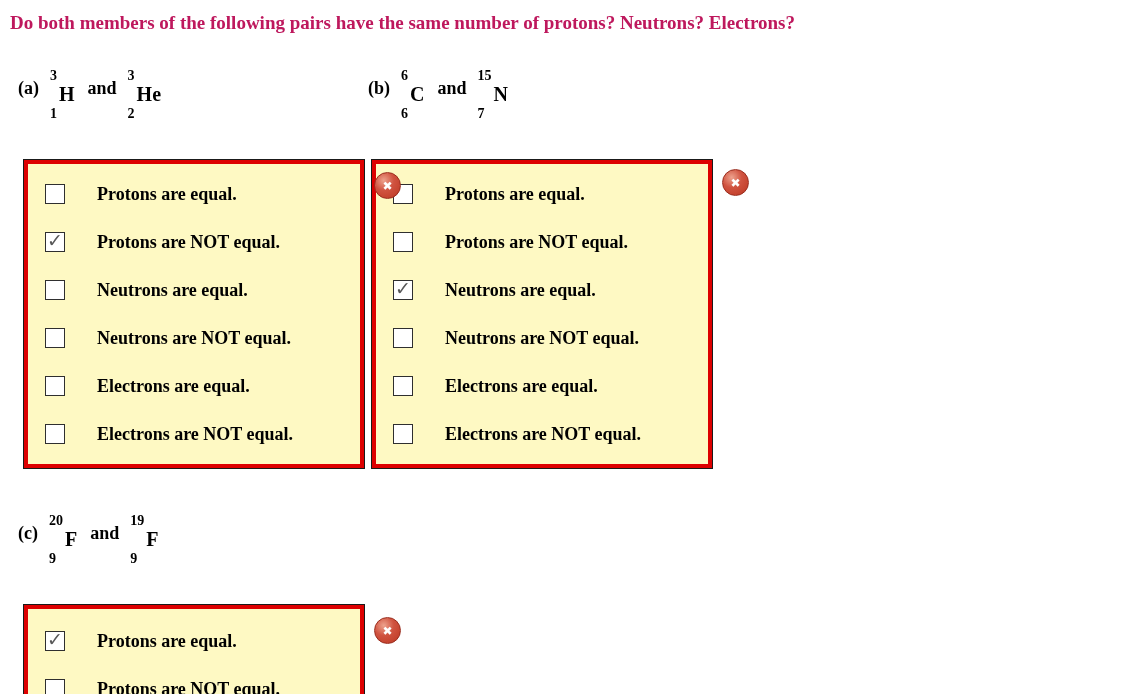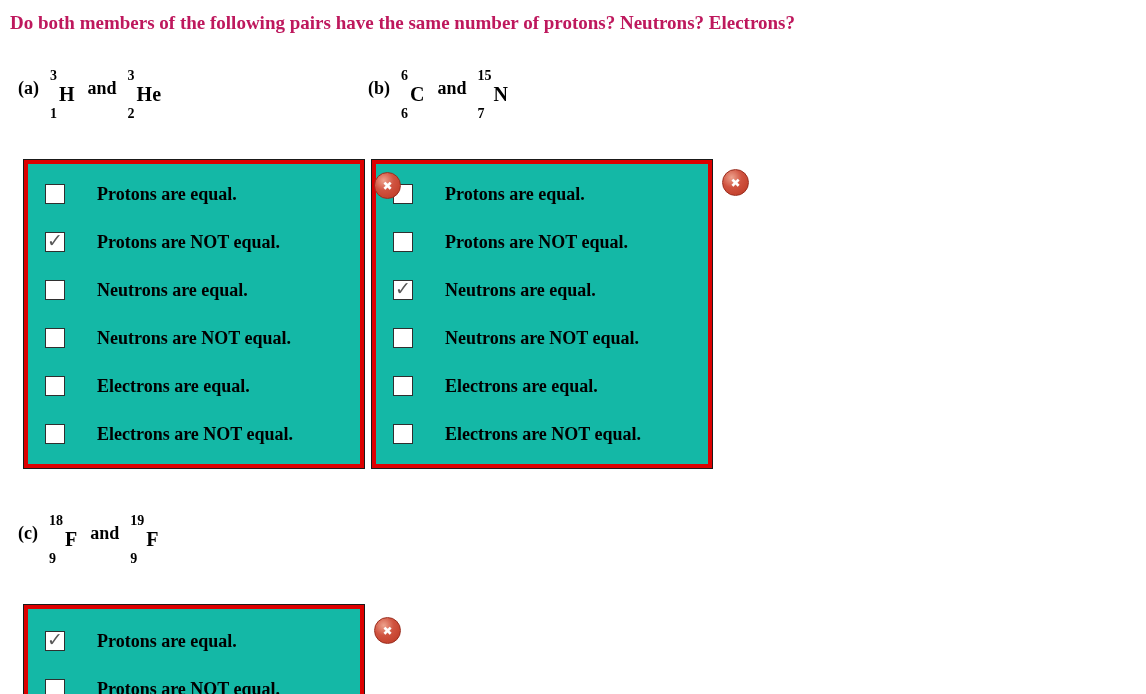--- a/index.html
+++ b/index.html
@@ -28,21 +28,21 @@
   .iso-mass{grid-area:1/1/2/2;font-size:14px;font-weight:bold;height:16px;line-height:16px;}
   .iso-sym{grid-area:2/2/3/3;font-size:20px;font-weight:bold;height:20px;line-height:20px;padding:0 2px;}
   .iso-atomic{grid-area:3/1/4/2;font-size:14px;font-weight:bold;height:16px;line-height:16px;margin-top:2px;}
 
   #part-a{left:18px;top:68px;}
   #part-b{left:368px;top:68px;}
   #part-c{left:18px;top:513px;}
 
   
   .answer-box{
-    position:absolute;width:340px;height:308px;background:#14b8a6;
+    position:absolute;width:340px;height:308px;background:#fef9c3;
     border:4px solid var(--box-border);
     outline:1px solid var(--box-outline);
     padding:6px 0 0 17px;
   }
   #box-a{left:24px;top:160px;}
   #box-b{left:372px;top:160px;}
   #box-c{left:24px;top:605px;padding-top:8px;}
 
   .opt-row{height:48px;display:flex;align-items:center;}
   .checkbox{
@@ -101,21 +101,21 @@
   <span class="isotope">
     <span class="iso-mass">15</span>
     <span class="iso-sym">N</span>
     <span class="iso-atomic">7</span>
   </span>
 </div>
 
 <div class="part-row" id="part-c">
   <span class="part-label">(c)</span>
   <span class="isotope">
-    <span class="iso-mass">18</span>
+    <span class="iso-mass">20</span>
     <span class="iso-sym">F</span>
     <span class="iso-atomic">9</span>
   </span>
   <span class="conj">and</span>
   <span class="isotope">
     <span class="iso-mass">19</span>
     <span class="iso-sym">F</span>
     <span class="iso-atomic">9</span>
   </span>
 </div>

